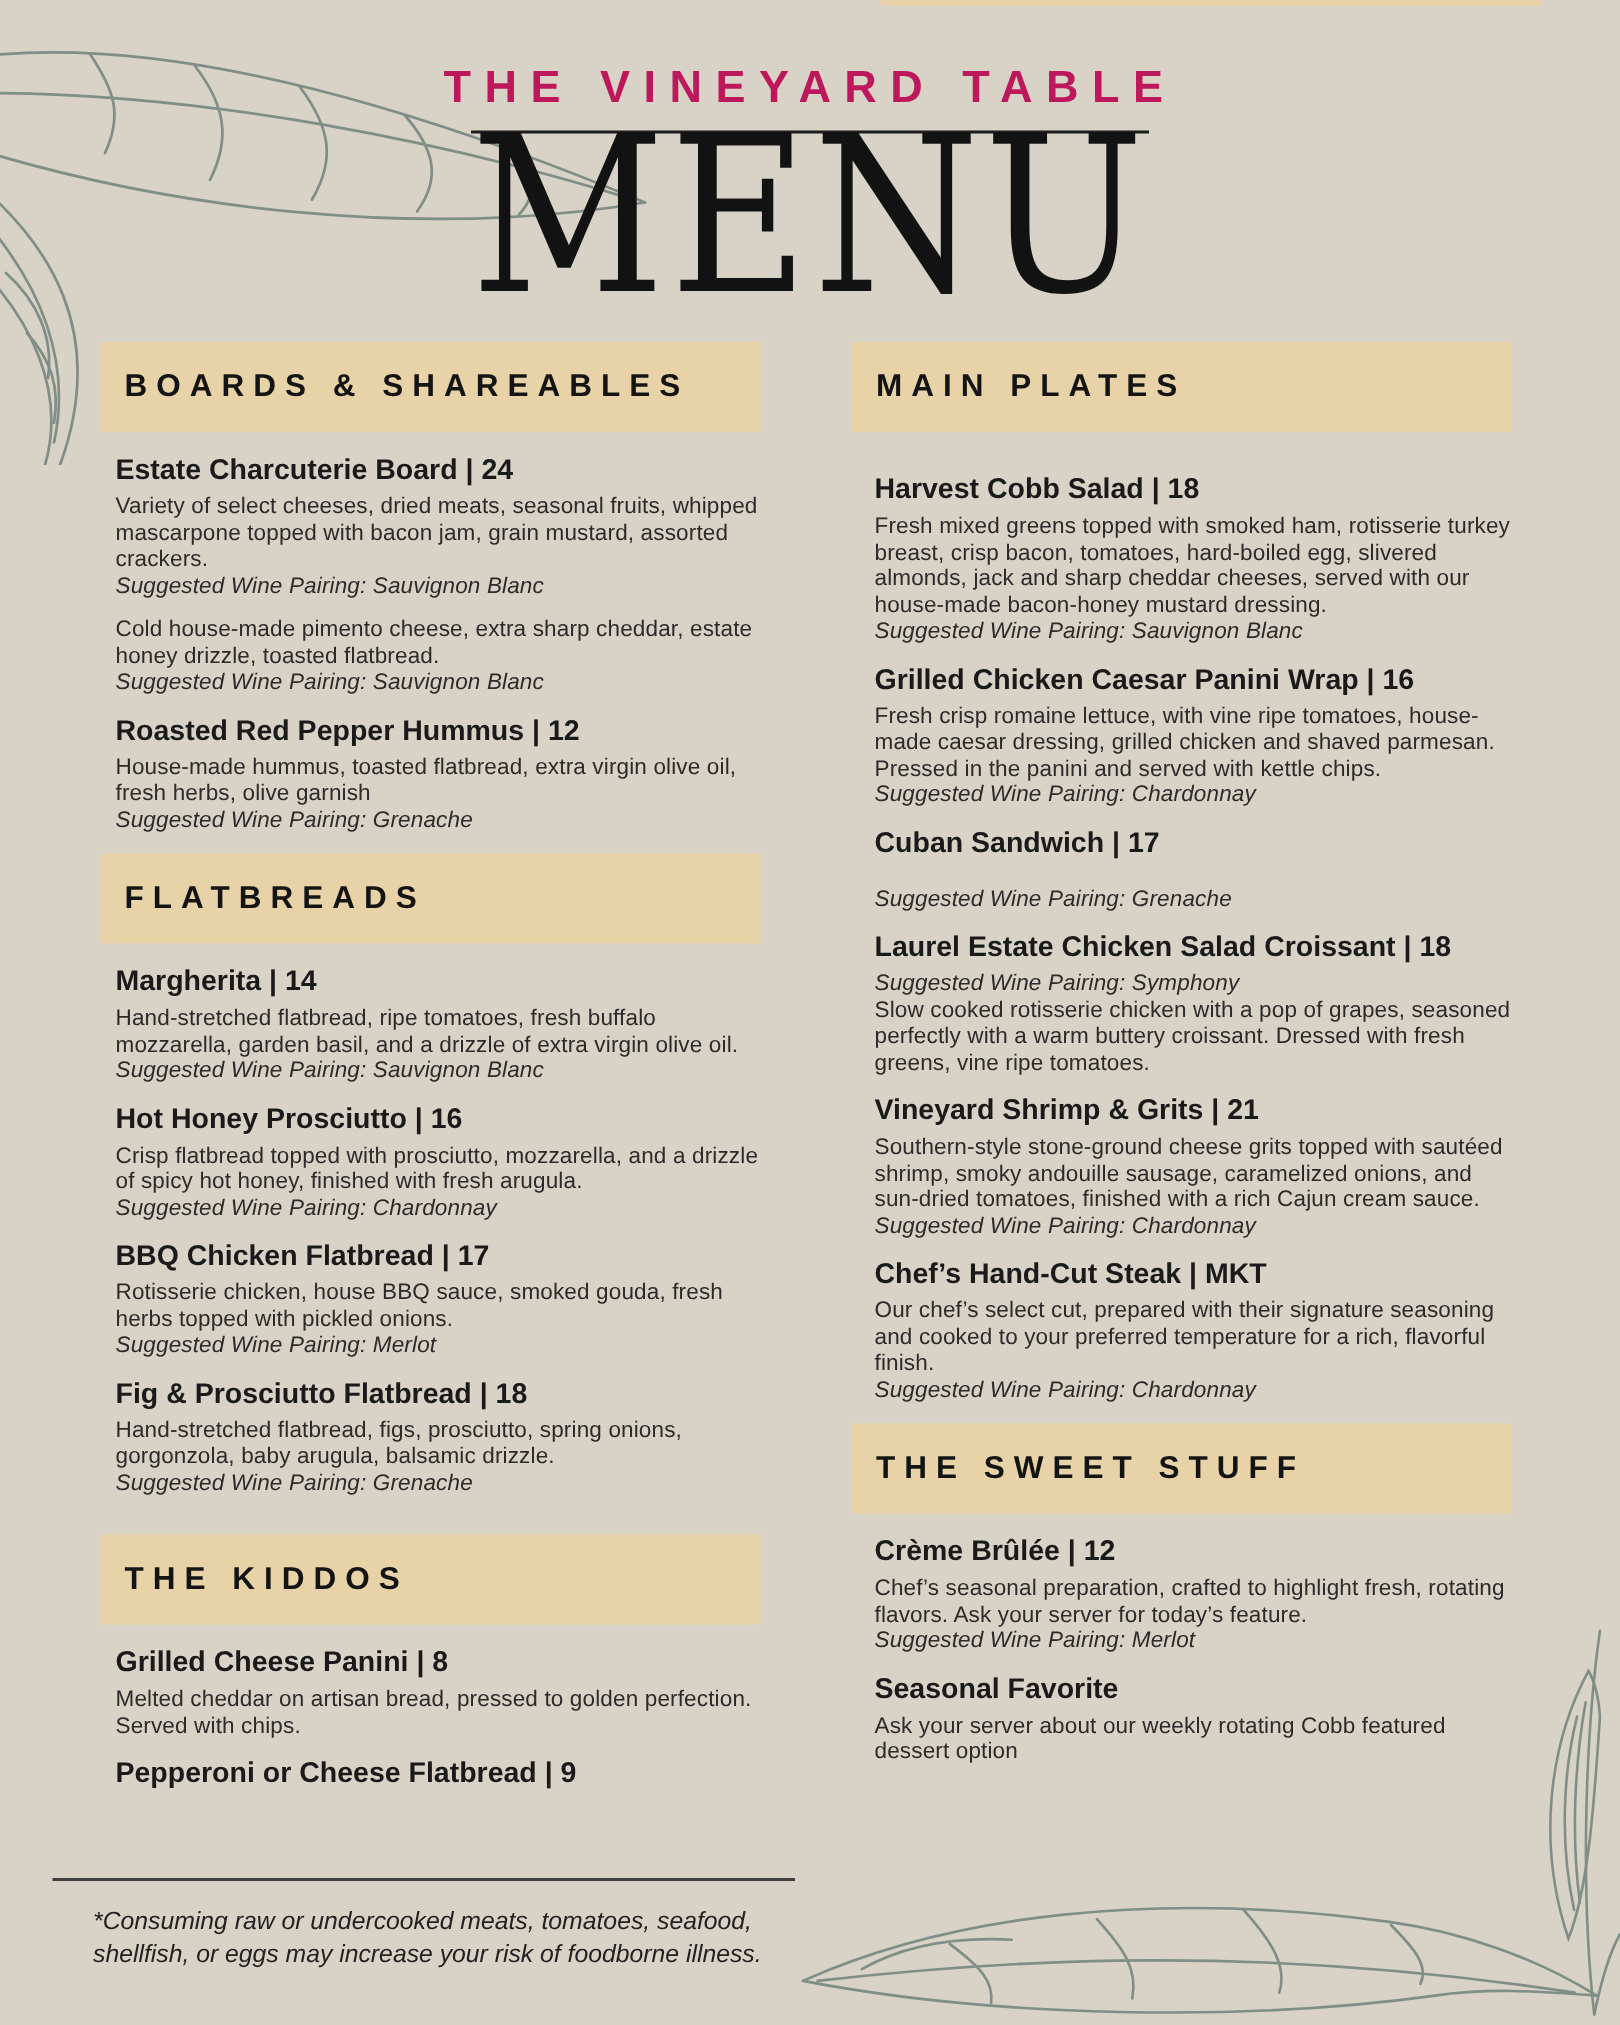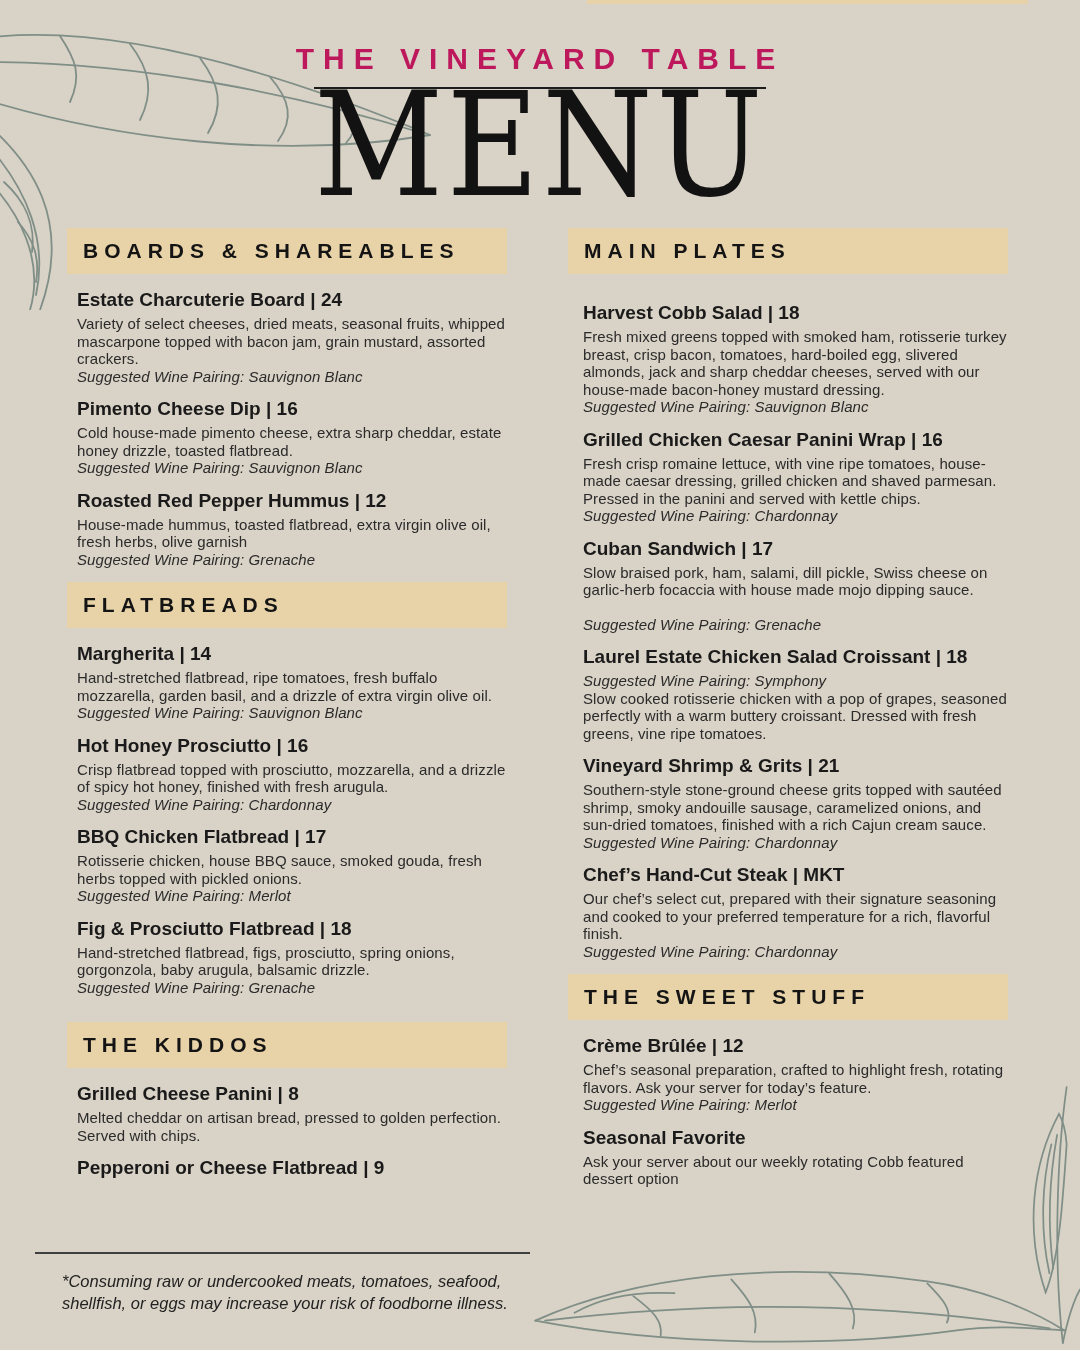--- a/index.html
+++ b/index.html
@@ -22,21 +22,21 @@
     letter-spacing:4px; transform:scaleX(0.87); color:#121212; font-weight:400;
   }
   .top-strip{
     position:absolute; top:0; left:587px; width:441px; height:4px; background:#e8d3a8;
   }
   
   .col{position:absolute; top:228px;}
   .col-left{left:67px; width:440px;}
   .col-right{left:568px; width:440px;}
   .band{
-    height:46px; background:#e8d3a8; display:flex; align-items:center;
+    height:60px; background:#e8d3a8; display:flex; align-items:center;
     padding:0 16px; box-sizing:border-box; font-weight:700; font-size:21px;
     letter-spacing:6px; color:#141414; margin:0 0 14px 0; white-space:nowrap;
   }
   .section + .section .band{margin-top:14px;}
   .col-left .section-kiddos .band{margin-top:26px;}
   .col-right .section:first-child .band{margin-bottom:27px;}
   .item{padding-left:10px; margin-bottom:12px;}
   .col-right .item{padding-left:15px;}
   .item-title{
     font-size:19px; font-weight:700; line-height:23px; margin:0 0 4px 0;
@@ -116,21 +116,20 @@
   <div class="col col-left">
 
     <div class="section">
       <div class="band">BOARDS &amp; SHAREABLES</div>
       <div class="item">
         <p class="item-title">Estate Charcuterie Board | 24</p>
         <p class="item-desc">Variety of select cheeses, dried meats, seasonal fruits, whipped mascarpone topped with bacon jam, grain mustard, assorted crackers.</p>
         <p class="item-desc wine">Suggested Wine Pairing: Sauvignon Blanc</p>
       </div>
       <div class="item">
-        <p class="item-title">Pimento Cheese Dip | 16</p>
         <p class="item-desc">Cold house-made pimento cheese, extra sharp cheddar, estate honey drizzle, toasted flatbread.</p>
         <p class="item-desc wine">Suggested Wine Pairing: Sauvignon Blanc</p>
       </div>
       <div class="item">
         <p class="item-title">Roasted Red Pepper Hummus | 12</p>
         <p class="item-desc">House-made hummus, toasted flatbread, extra virgin olive oil, fresh herbs, olive garnish</p>
         <p class="item-desc wine">Suggested Wine Pairing: Grenache</p>
       </div>
     </div>
 
@@ -180,21 +179,20 @@
         <p class="item-desc">Fresh mixed greens topped with smoked ham, rotisserie turkey breast, crisp bacon, tomatoes, hard-boiled egg, slivered almonds, jack and sharp cheddar cheeses, served with our house-made bacon-honey mustard dressing.</p>
         <p class="item-desc wine">Suggested Wine Pairing: Sauvignon Blanc</p>
       </div>
       <div class="item">
         <p class="item-title">Grilled Chicken Caesar Panini Wrap | 16</p>
         <p class="item-desc">Fresh crisp romaine lettuce, with vine ripe tomatoes, house-made caesar dressing, grilled chicken and shaved parmesan. Pressed in the panini and served with kettle chips.</p>
         <p class="item-desc wine">Suggested Wine Pairing: Chardonnay</p>
       </div>
       <div class="item">
         <p class="item-title">Cuban Sandwich | 17</p>
-        <p class="item-desc">Slow braised pork, ham, salami, dill pickle, Swiss cheese on garlic-herb focaccia with house made mojo dipping sauce.</p>
         <p class="item-desc wine wine-gap">Suggested Wine Pairing: Grenache</p>
       </div>
       <div class="item">
         <p class="item-title">Laurel Estate Chicken Salad Croissant | 18</p>
         <p class="item-desc wine">Suggested Wine Pairing: Symphony</p>
         <p class="item-desc">Slow cooked rotisserie chicken with a pop of grapes, seasoned perfectly with a warm buttery croissant. Dressed with fresh greens, vine ripe tomatoes.</p>
       </div>
       <div class="item">
         <p class="item-title">Vineyard Shrimp &amp; Grits | 21</p>
         <p class="item-desc">Southern-style stone-ground cheese grits topped with sautéed shrimp, smoky andouille sausage, caramelized onions, and sun-dried tomatoes, finished with a rich Cajun cream sauce.</p>

